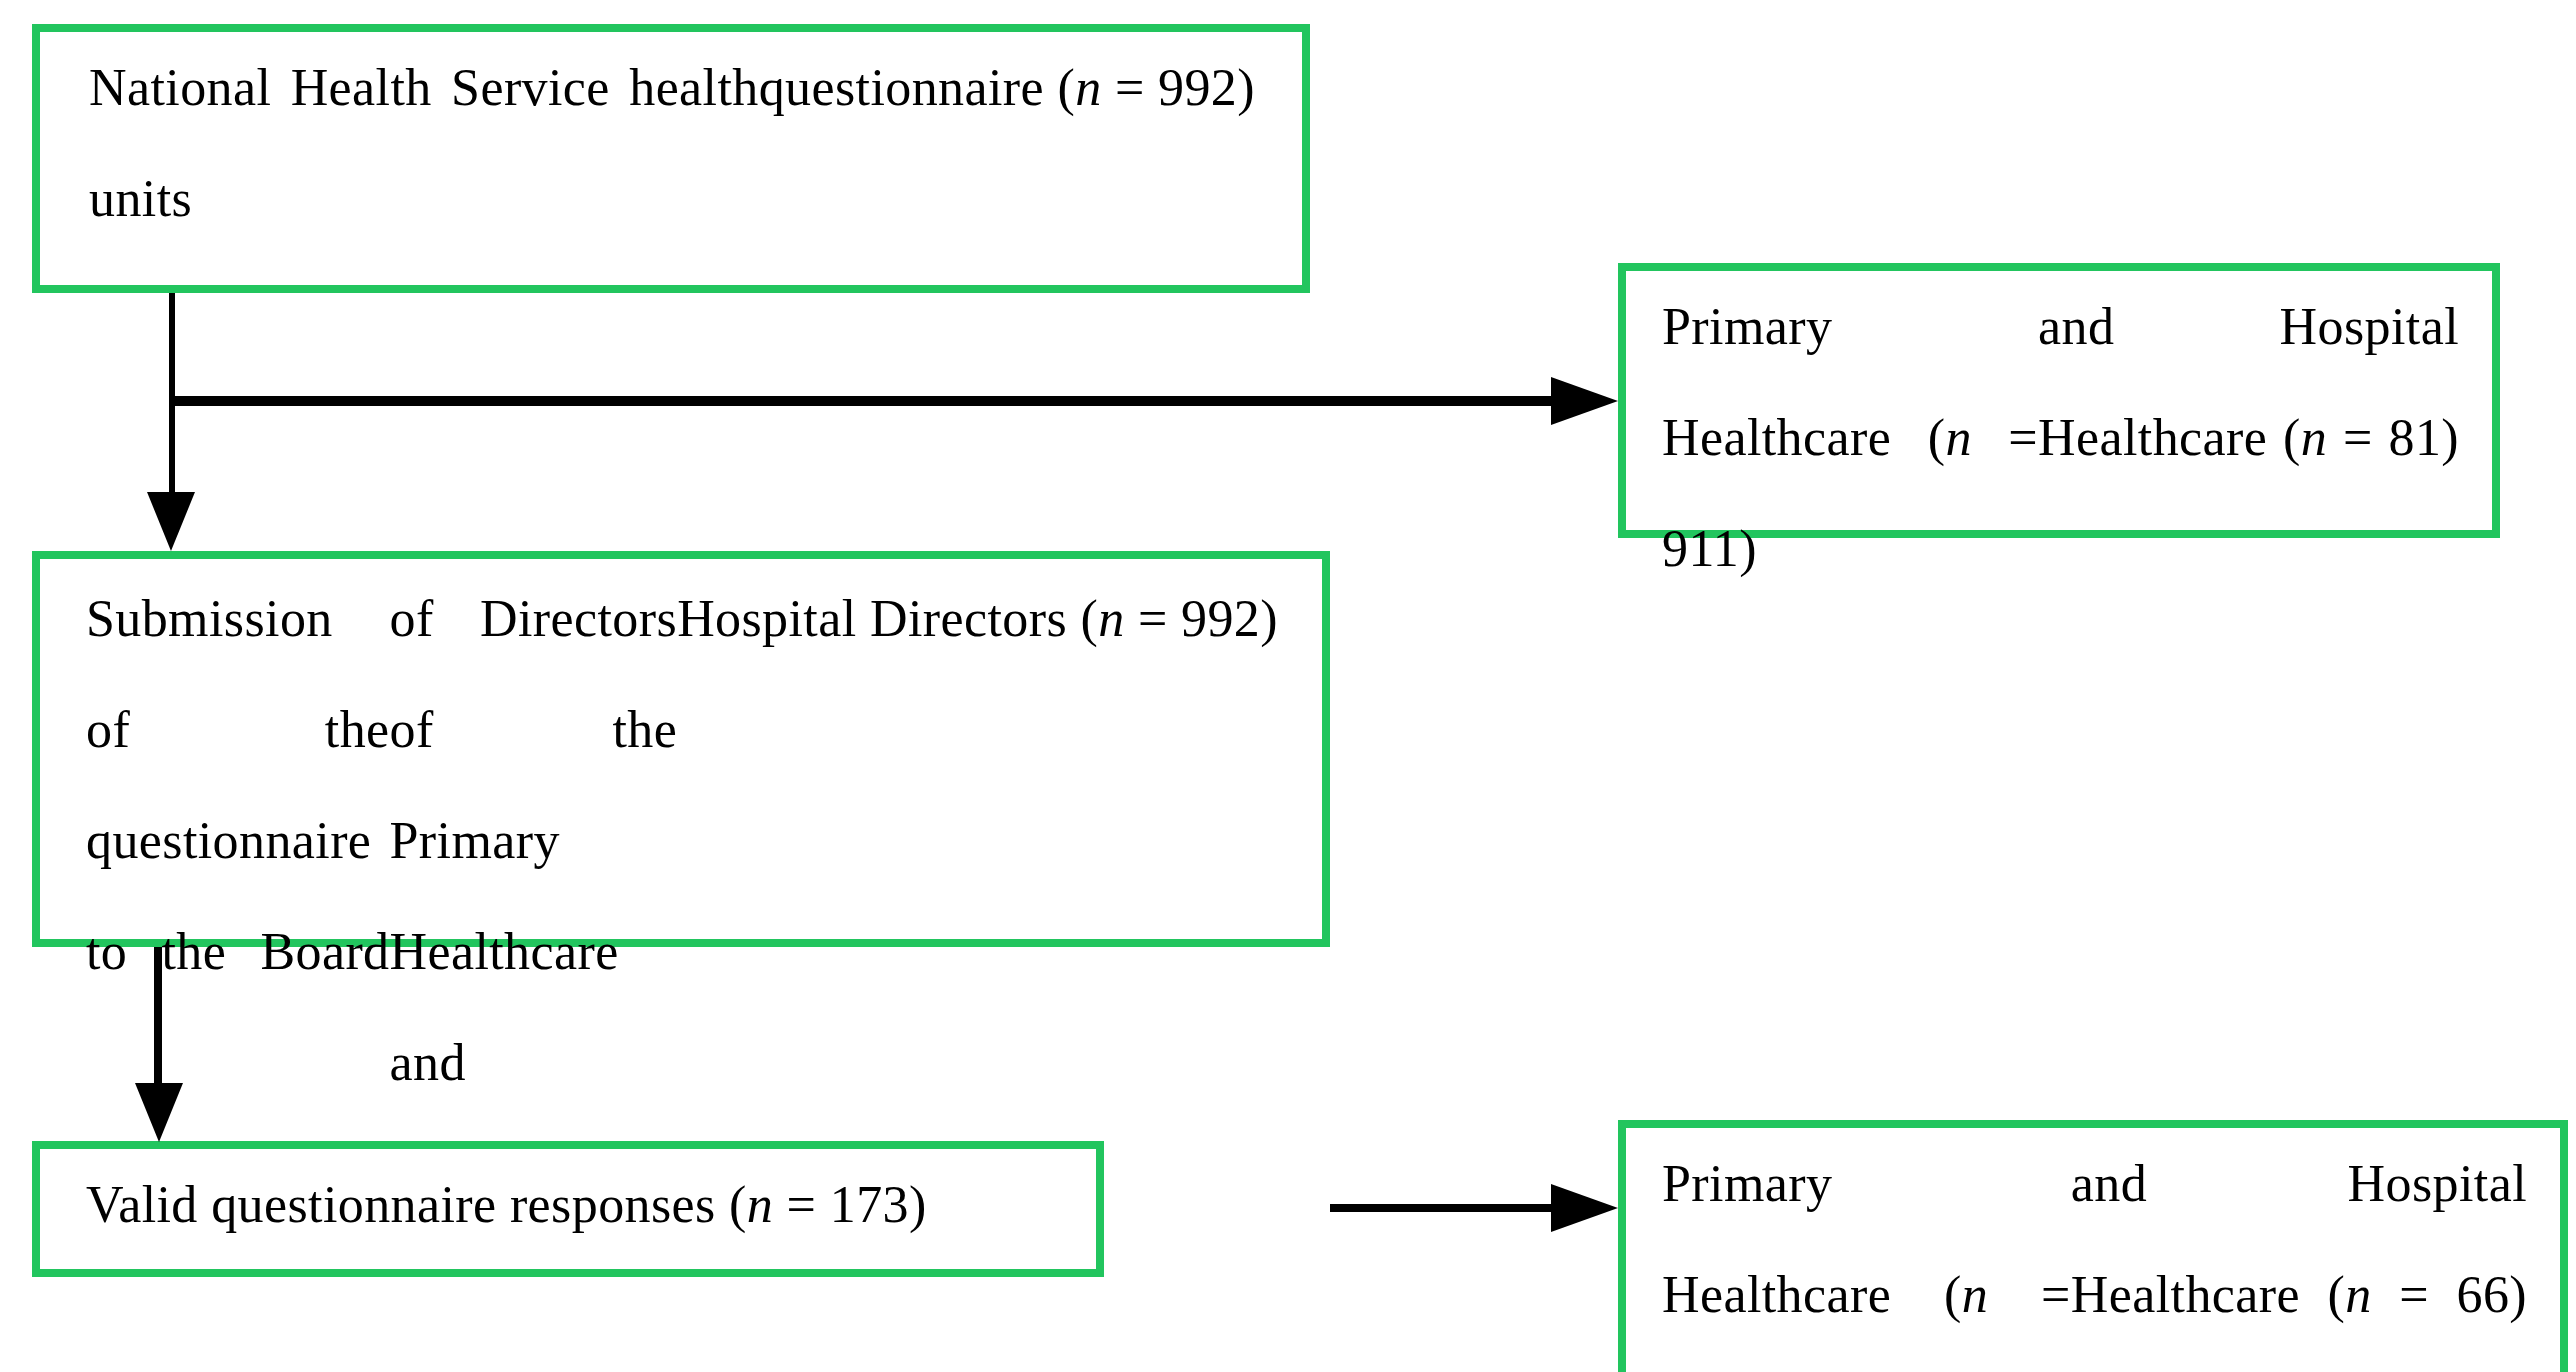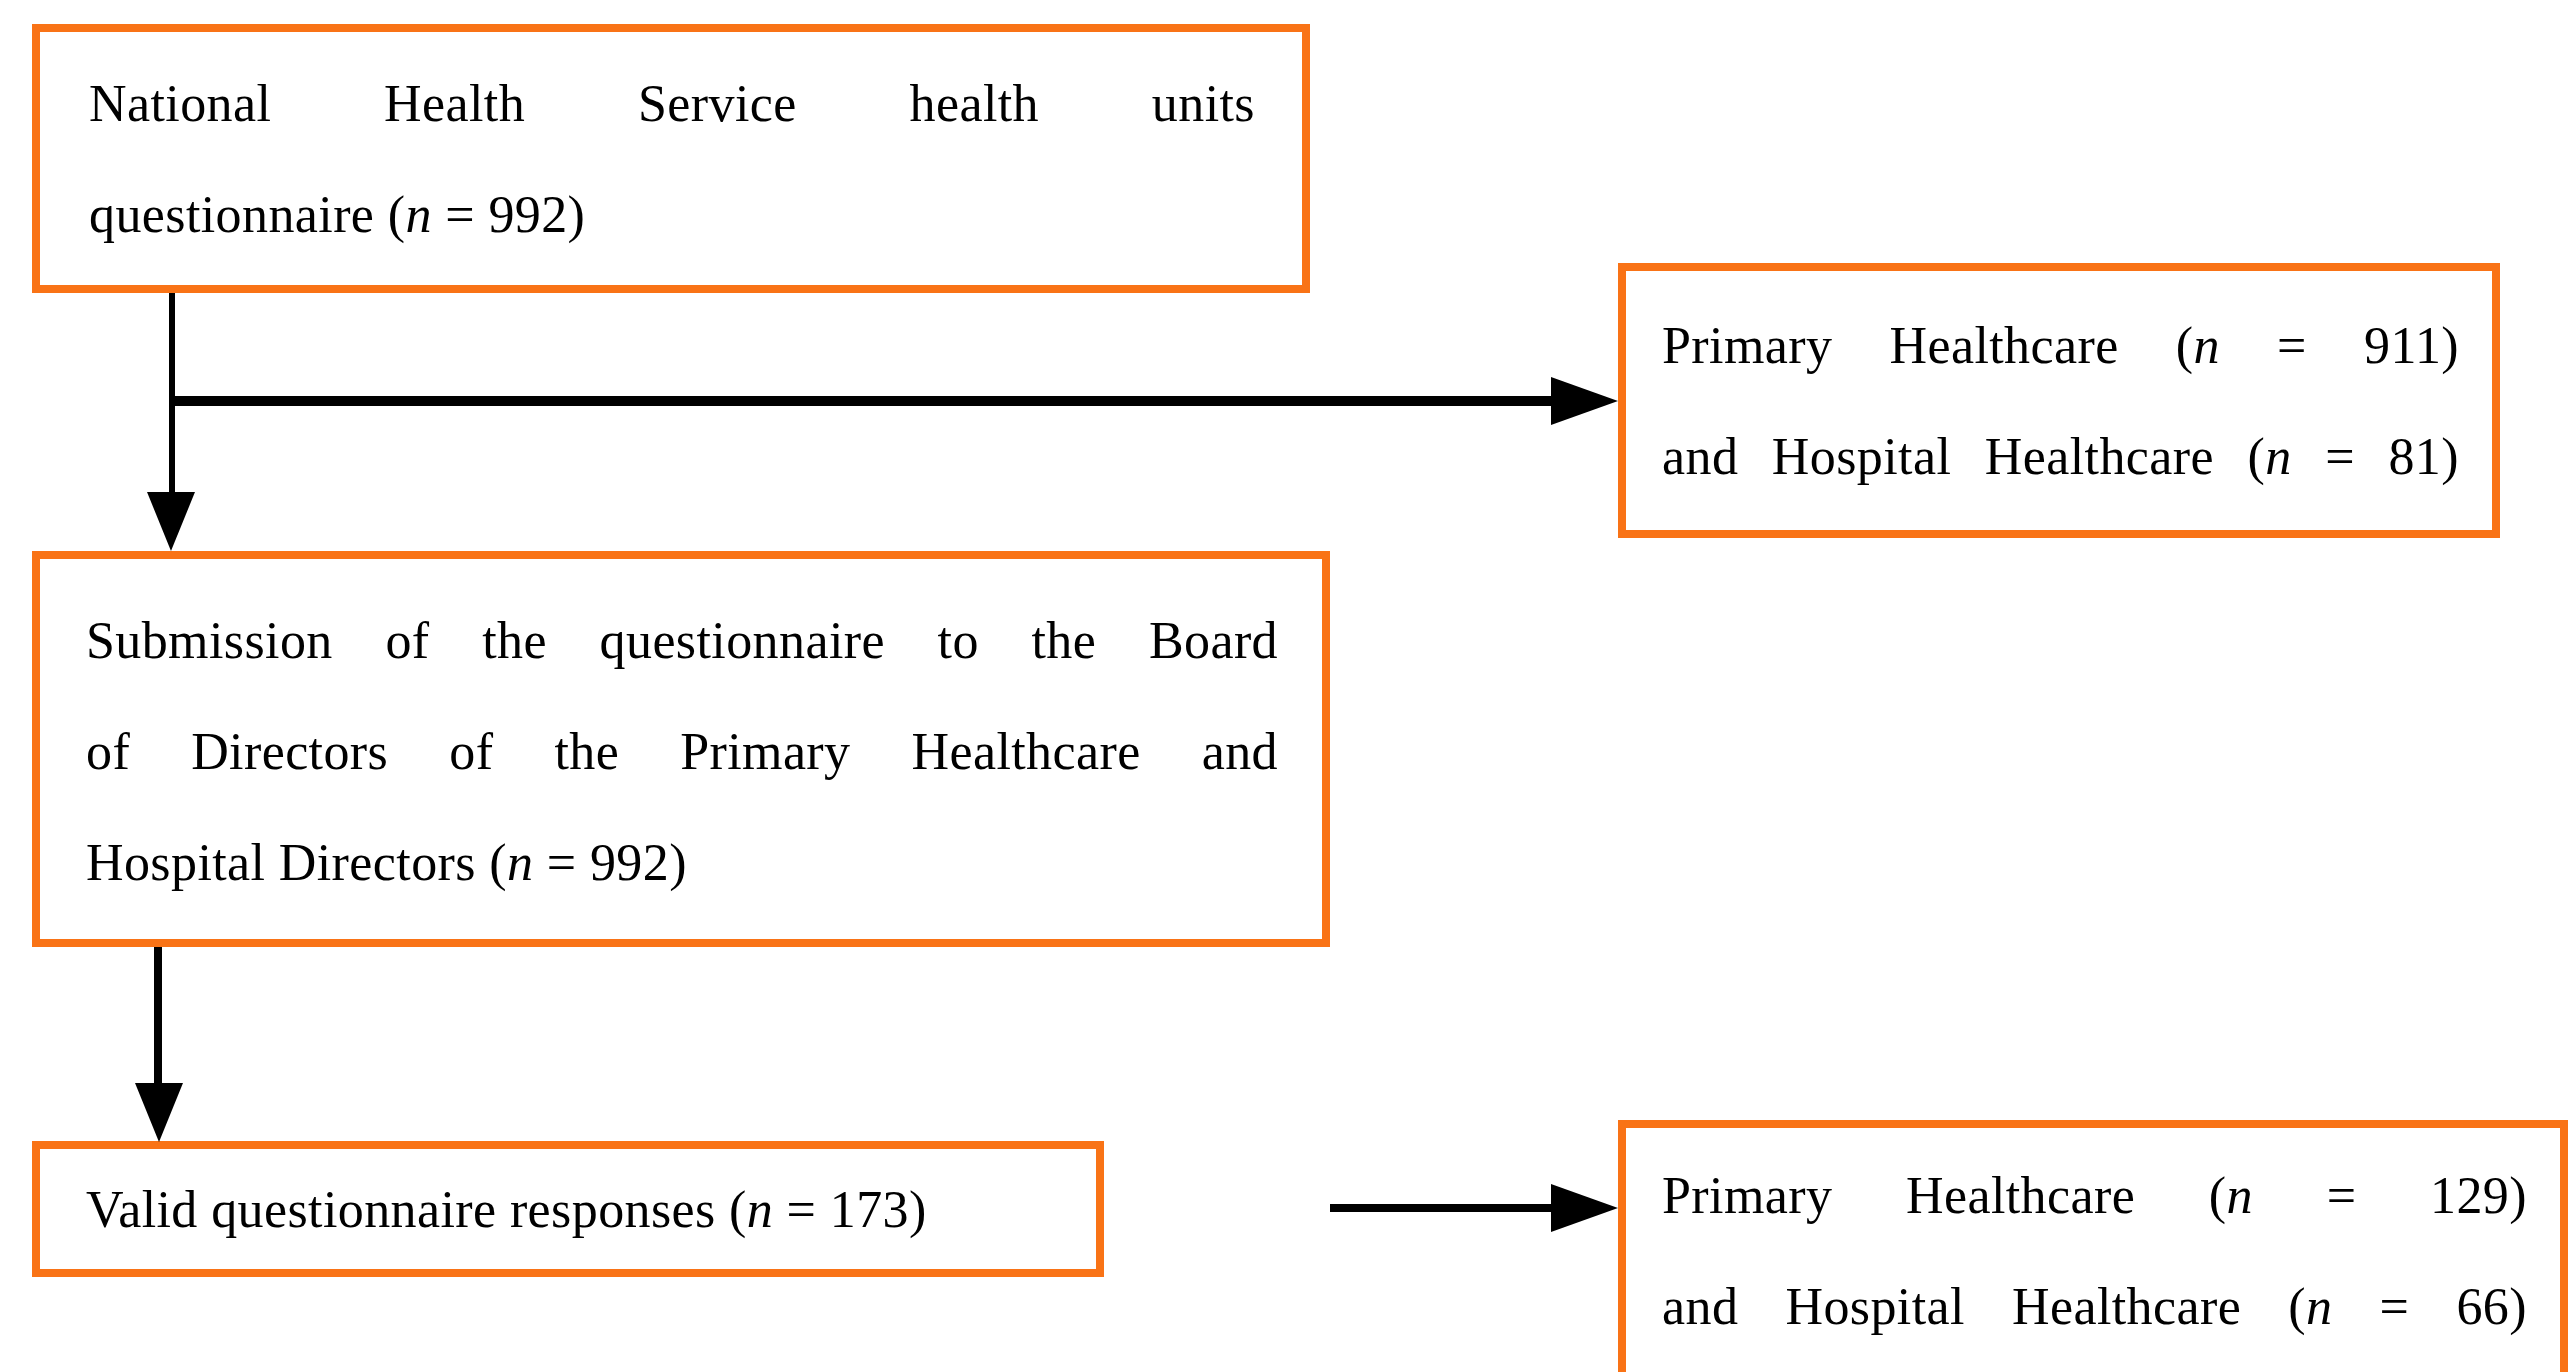--- a/index.html
+++ b/index.html
@@ -11,25 +11,25 @@
     position: relative;
     width: 2576px;
     height: 1372px;
     background: #ffffff;
     font-family: "Liberation Serif", "DejaVu Serif", serif;
     color: #000000;
   }
   .box {
     position: absolute;
     box-sizing: border-box;
-    border: 8px solid #f97316;
+    border: 8px solid #22c55e;
     background: #ffffff;
     display: flex;
-    flex-direction: column;
-    justify-content: center;
+    flex-direction: row;
+    justify-content: flex-start;
     font-size: 52px;
     line-height: 111px;
     letter-spacing: 0.4px;
   }
   .line {
     display: block;
     white-space: nowrap;
   }
   .line.fill {
     white-space: normal;

